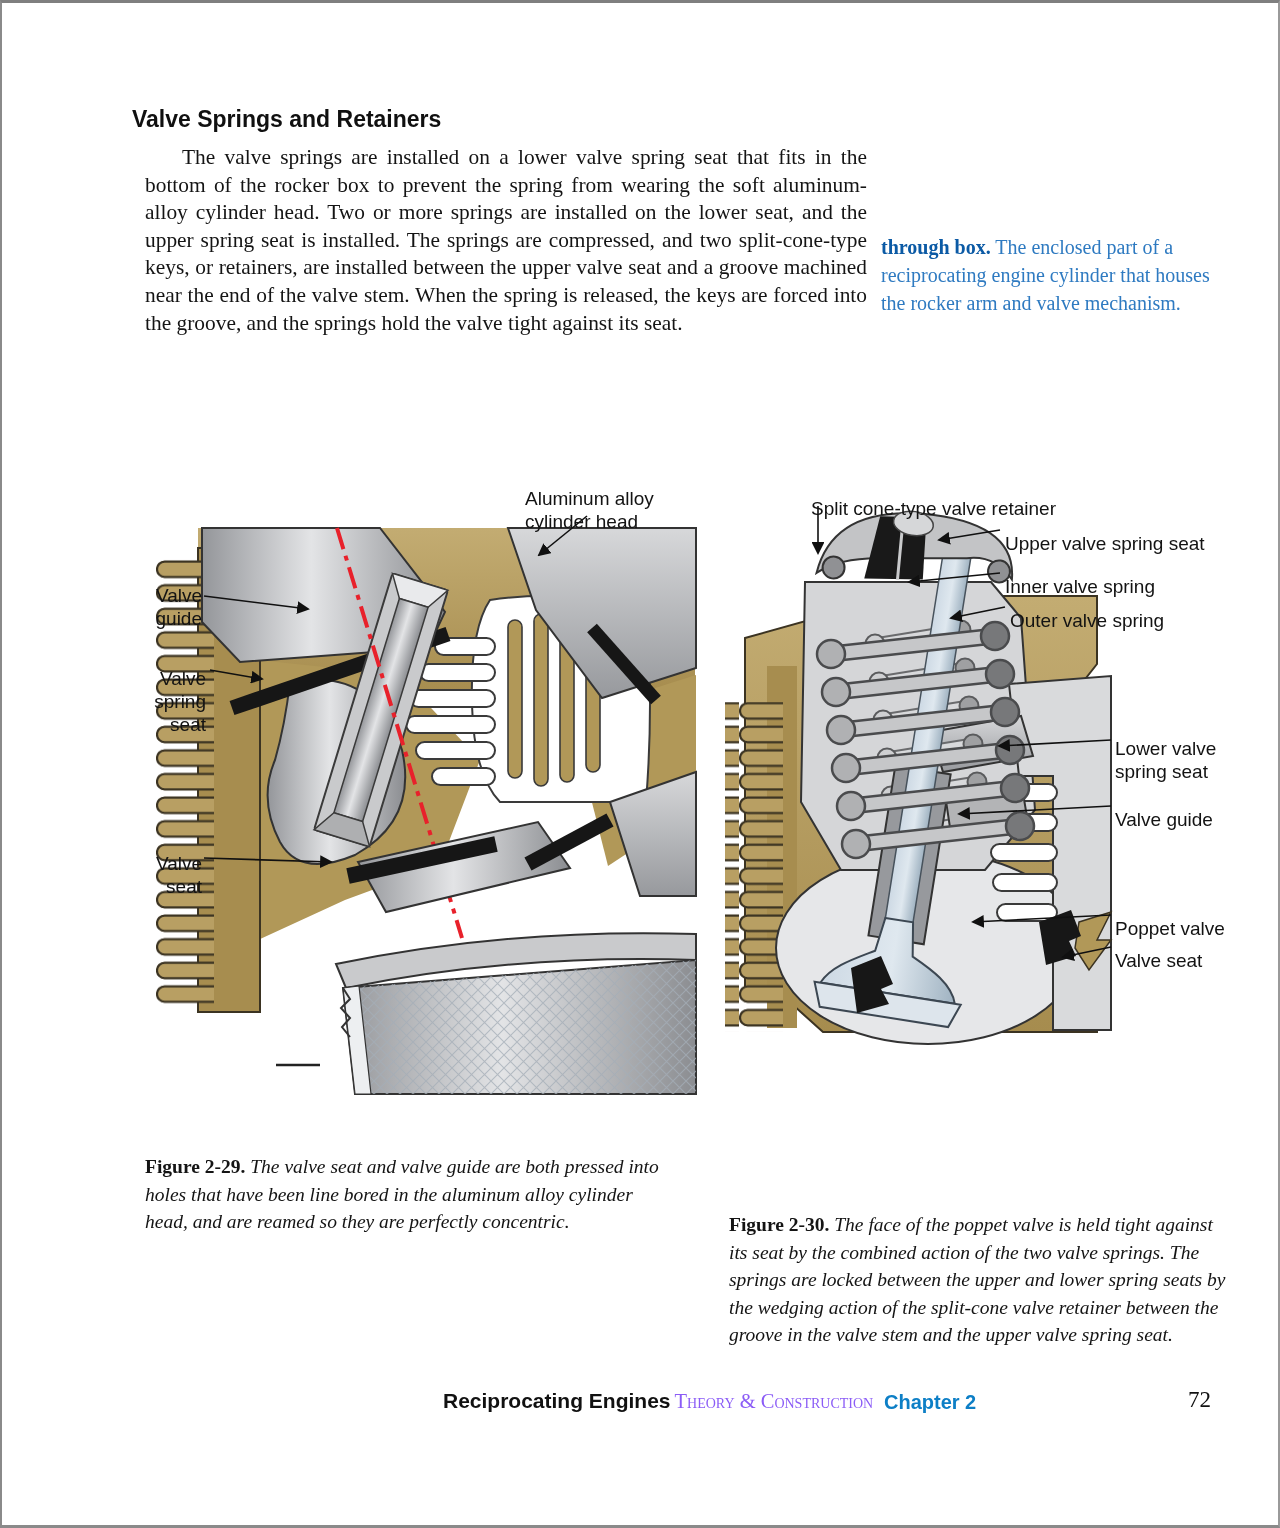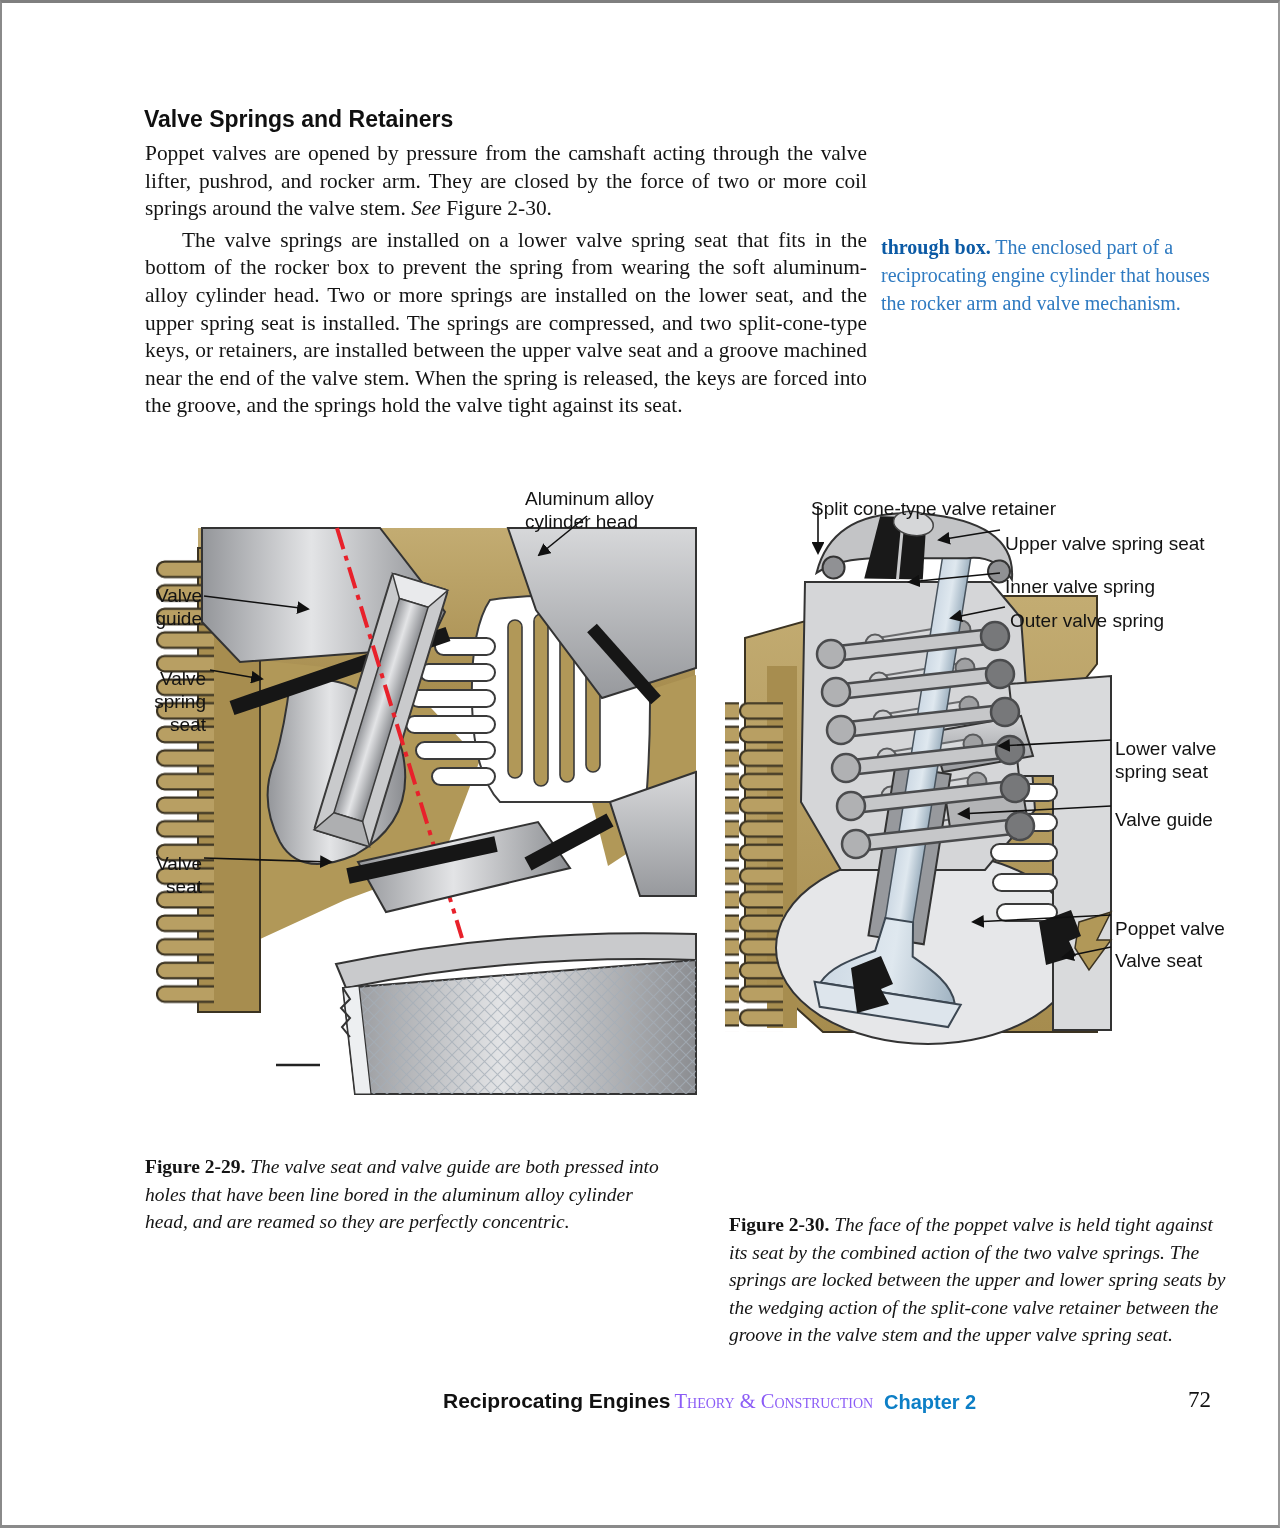--- a/index.html
+++ b/index.html
@@ -34,24 +34,23 @@
   .footer-title{font-family:"Liberation Sans",sans-serif;font-weight:bold;font-size:21px;color:#111;}
   .footer-subtitle{font-variant:small-caps;font-size:20.5px;color:#8b5cf6;}
   .footer-chapter{font-family:"Liberation Sans",sans-serif;font-weight:bold;font-size:20px;}
   .footer-page{font-size:23px;color:#111;}
 </style>
 </head>
 <body>
 
 <div class="page-frame"></div>
 
-<div class="abs heading" style="left:144px;top:106px;">Valve Springs and Retainers</div>
+<div class="abs heading" style="left:132px;top:106px;">Valve Springs and Retainers</div>
 
 <div class="abs body-text" style="left:145px;top:140px;width:722px;">
-  <p><span>Poppet valves are opened by pressure from the camshaft acting through the valve lifter, pushrod, and rocker arm. They are closed by the force of two or more coil springs around the valve stem. </span><i>See</i><span> Figure 2-30.</span></p>
   <p class="p2">The valve springs are installed on a lower valve spring seat that fits in the bottom of the rocker box to prevent the spring from wearing the soft aluminum-alloy cylinder head. Two or more springs are installed on the lower seat, and the upper spring seat is installed. The springs are compressed, and two split-cone-type keys, or retainers, are installed between the upper valve seat and a groove machined near the end of the valve stem. When the spring is released, the keys are forced into the groove, and the springs hold the valve tight against its seat.</p>
 </div>
 
 <div class="abs sidebar" style="left:881px;top:233px;width:330px;color:#2e7ac1;">
   <span class="term" style="color:#0b5aa5;">through box.</span><span> The enclosed part of a reciprocating engine cylinder that houses the rocker arm and valve mechanism.</span>
 </div>
 
 <div class="figure" style="left:140px;top:470px;width:560px;height:632px;">
   <svg width="560" height="632" viewBox="0 0 560 632" style="position:absolute;left:0;top:0;">
     <defs>

